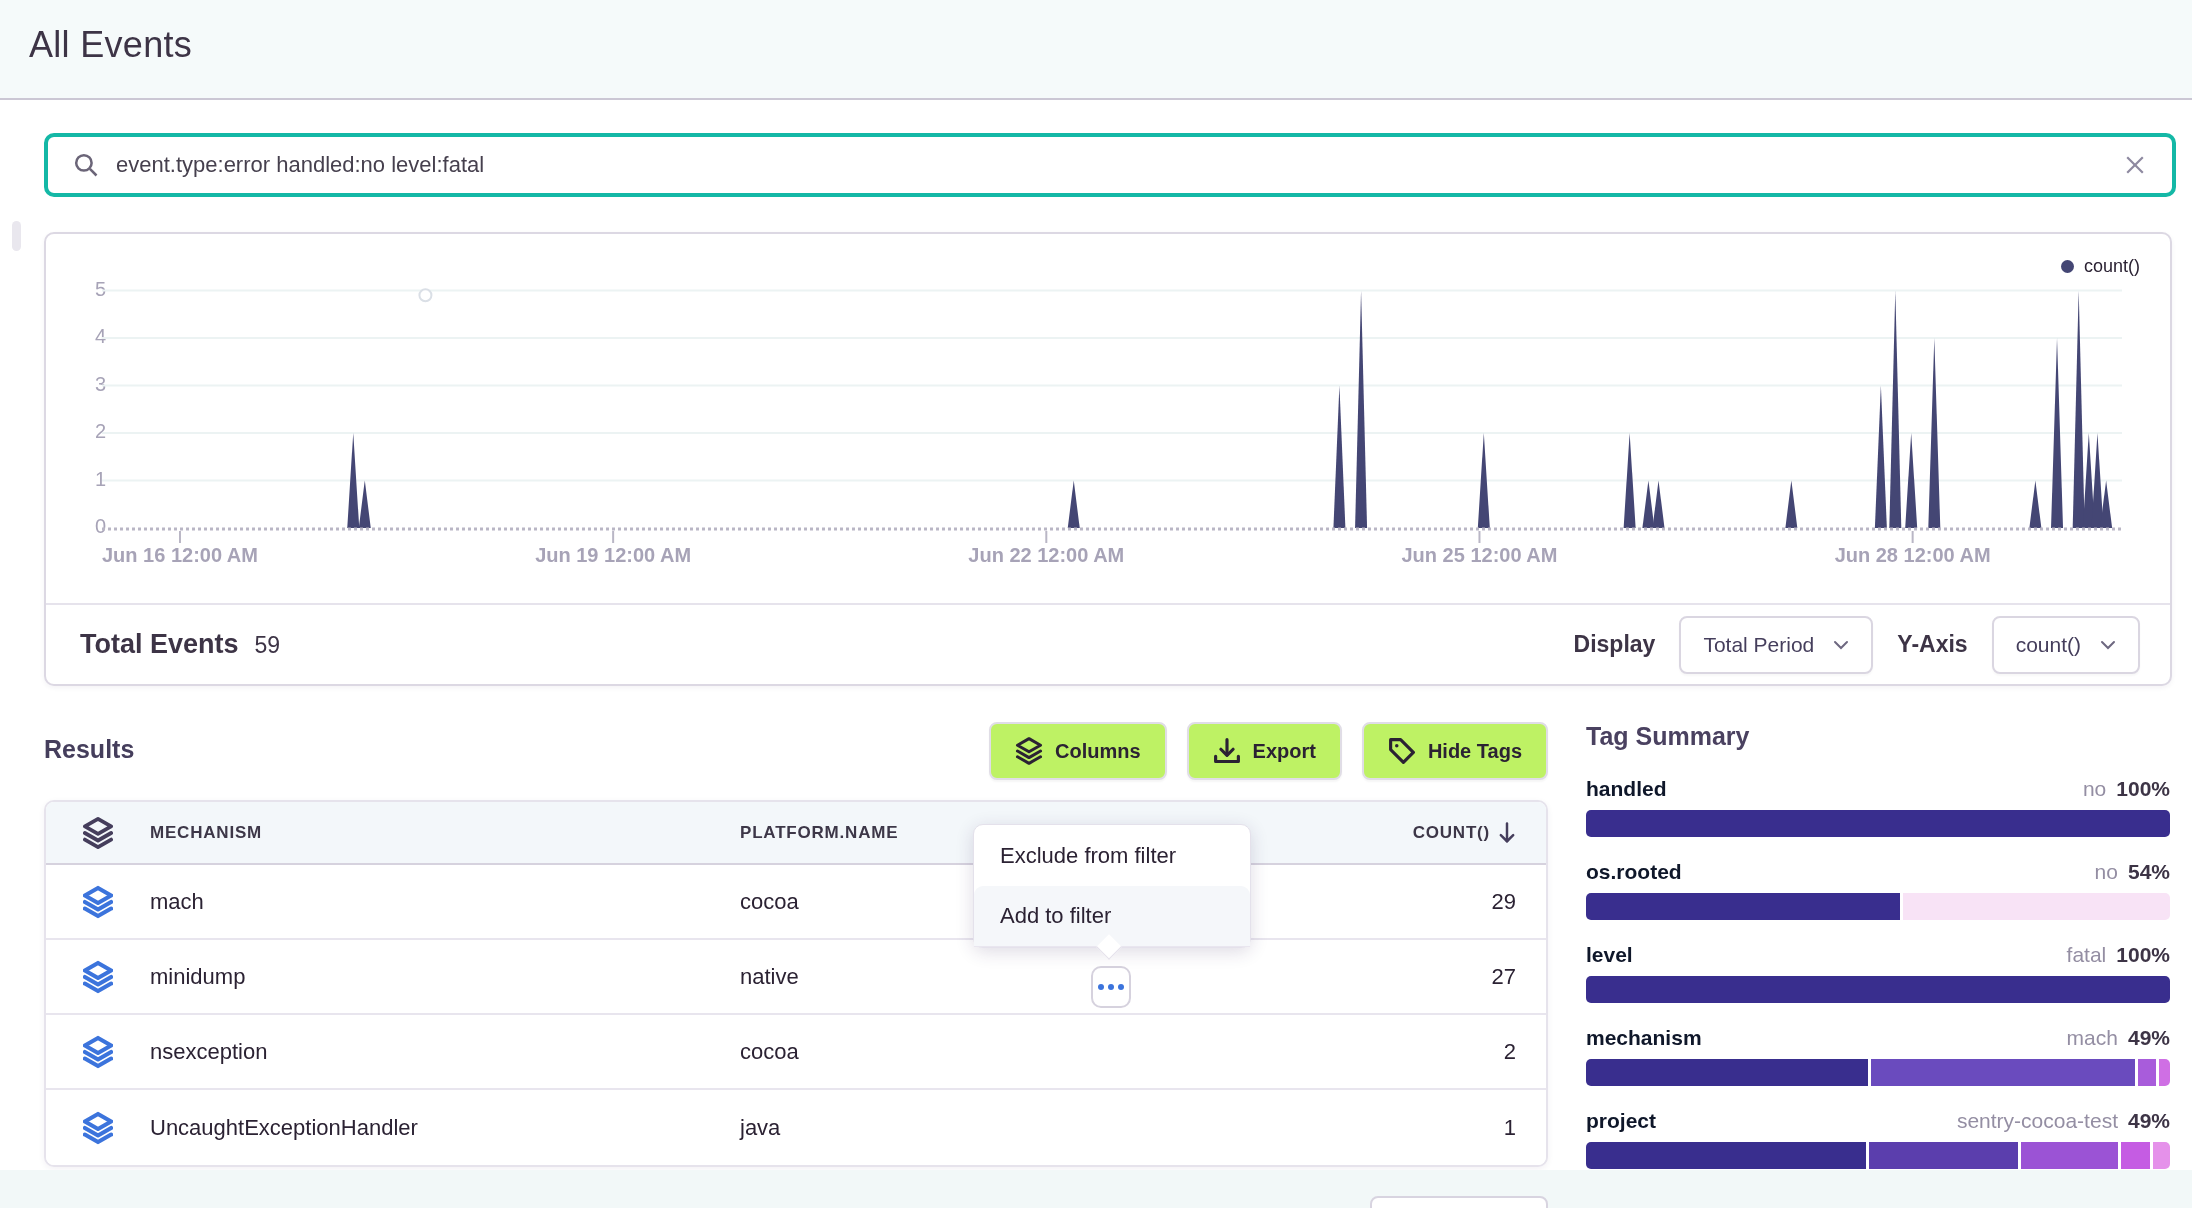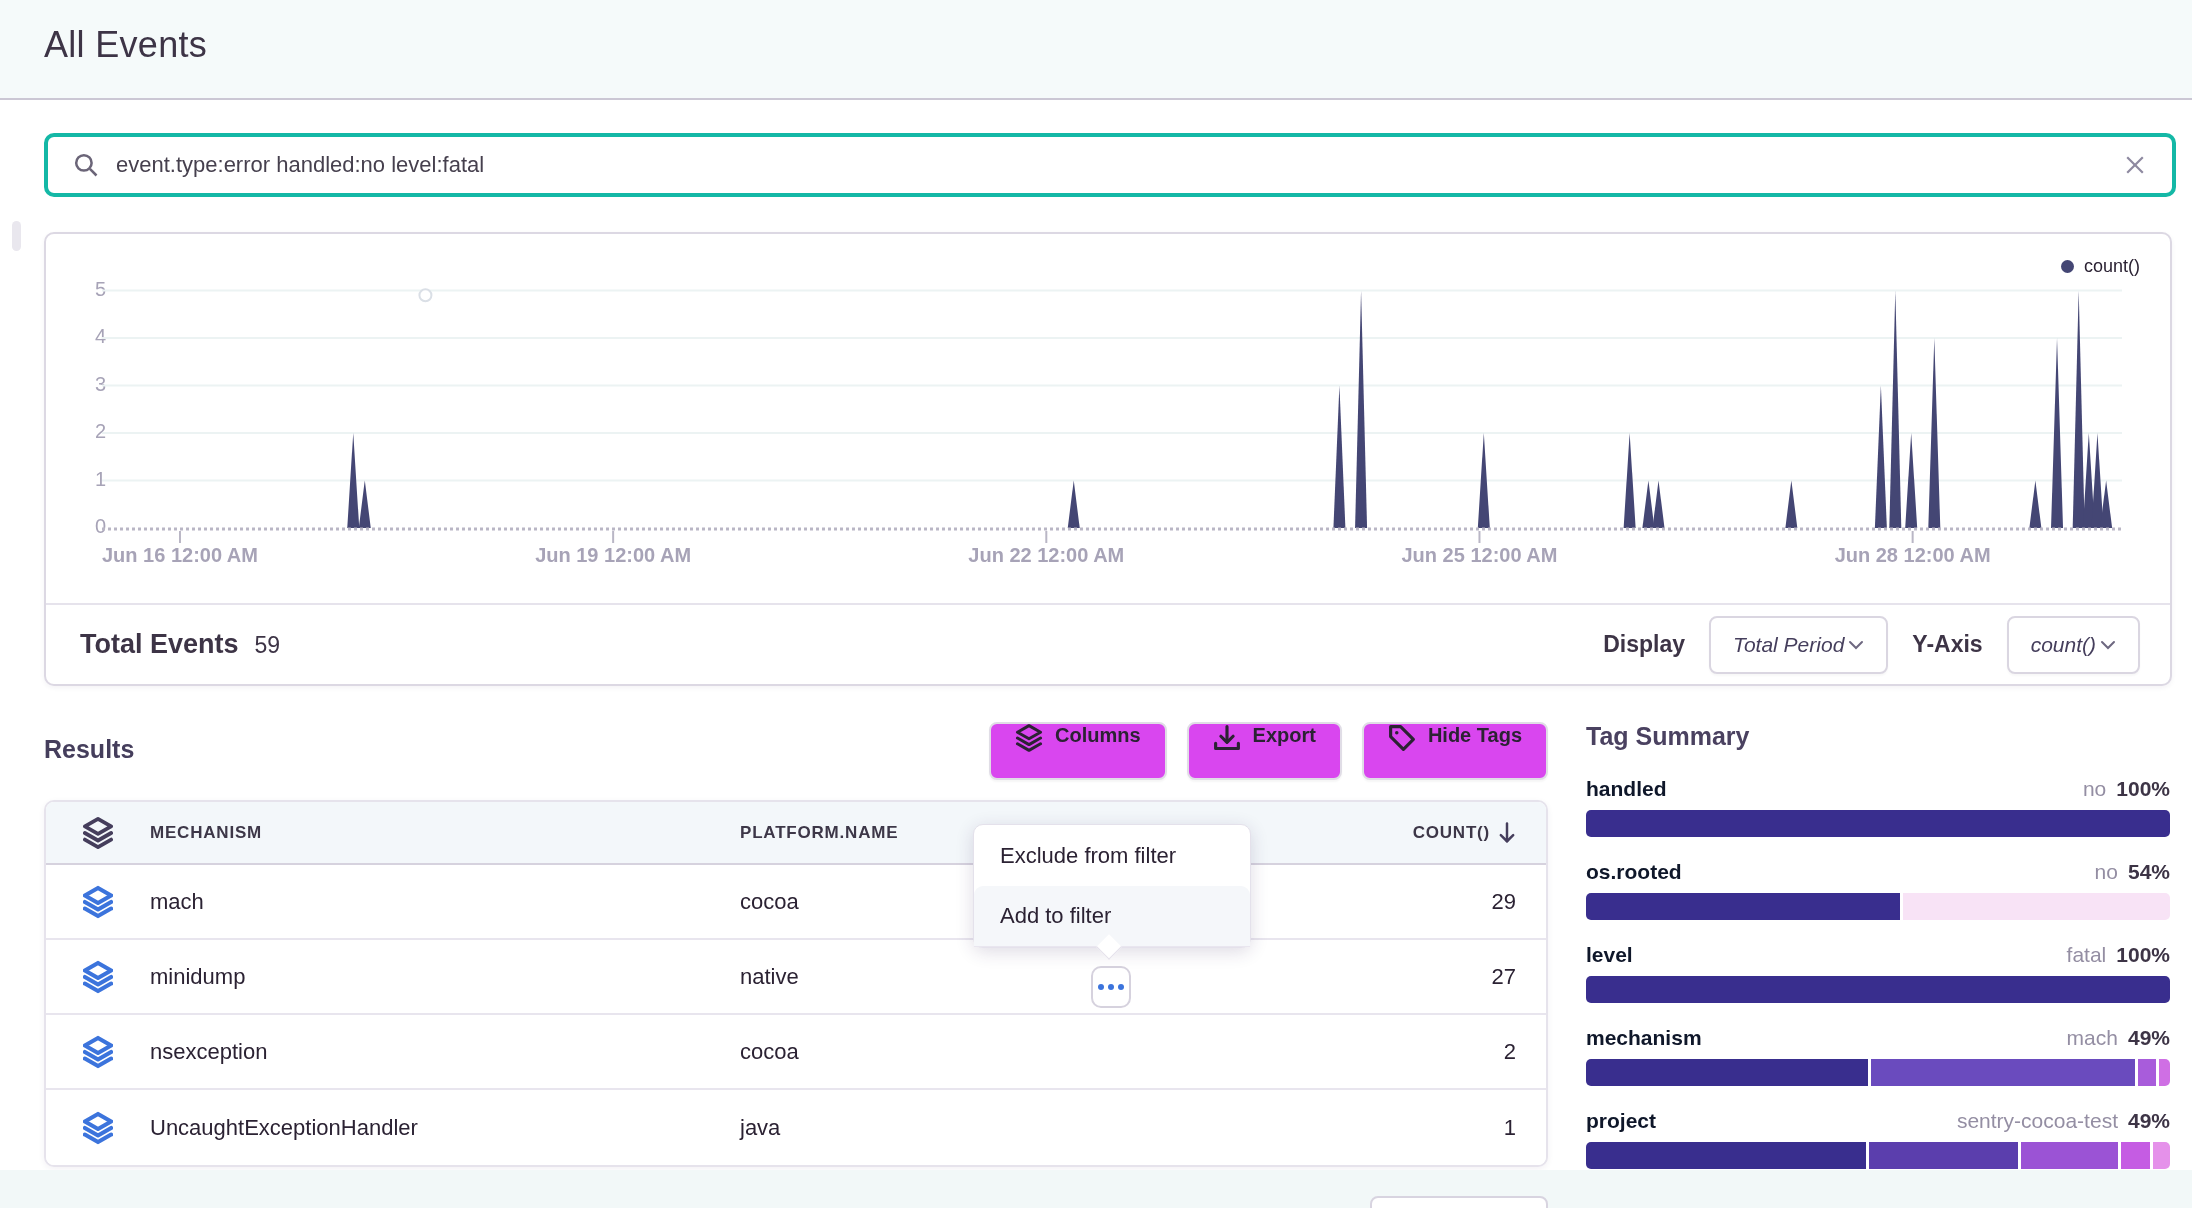--- a/index.html
+++ b/index.html
@@ -3,21 +3,21 @@
 <meta charset="utf-8">
 <style>
   * { margin:0; padding:0; box-sizing:border-box; }
   html,body { background:#fff; }
   body { font-family:"Liberation Sans","DejaVu Sans",sans-serif; color:#2B2233; }
   .page { position:relative; width:2192px; height:1208px; background:#fff; overflow:hidden; }
 
   
   .topbar { position:absolute; left:0; top:0; width:2192px; height:100px;
             background:#F5FAFA; border-bottom:2px solid #CBC7D4; }
-  .topbar h1 { position:absolute; left:44px; top:24px; font-size:36px; font-weight:400;
+  .topbar h1 { position:absolute; left:29px; top:24px; font-size:36px; font-weight:400;
                color:#3D3446; letter-spacing:.3px; }
 
   
   .search-card { position:absolute; left:44px; top:133px; width:2132px; height:64px;
                  background:#fff; border:4px solid #14b8a6; border-radius:10px;
                  display:flex; align-items:center; }
   .search-card .mag { margin-left:24px; flex:0 0 auto; }
   .search-query { margin-left:16px; font-size:22px; color:#46404E; flex:1 1 auto; white-space:nowrap; overflow:hidden; }
   .search-clear { margin-right:24px; flex:0 0 auto; cursor:pointer; }
 
@@ -37,28 +37,28 @@
   .xlabs { position:absolute; left:0; top:310px; width:2128px; height:30px; }
   .xlab { position:absolute; width:320px; text-align:center; font-size:20px; color:#A7A3B7;font-weight:bold; }
   .chart-footer { position:absolute; left:0; bottom:0; width:100%; height:81px;
                   border-top:2px solid #E6E3EC; display:flex; align-items:center; }
   .total-wrap { margin-left:34px; display:flex; align-items:baseline; gap:16px; }
   .total-label { font-size:27px; font-weight:700; color:#3D3446; }
   .total-value { font-size:23px; color:#3D3446; }
   .footer-right { margin-left:auto; margin-right:30px; display:flex; align-items:center; gap:24px; }
   .ctl-label { font-size:23px; font-weight:700; color:#3D3446; }
   .dropdown { height:58px; background:#fff; border:2px solid #DAD6E1; border-radius:8px;
-              display:flex; align-items:center; gap:4px; padding:0 22px; cursor:pointer;
-              font-size:21px; color:#453E5C; box-shadow:0 2px 2px rgba(0,0,0,.03);font-style:italic; }
+              display:flex; align-items:center; gap:19px; padding:0 22px; cursor:pointer;
+              font-size:21px; color:#453E5C; box-shadow:0 2px 2px rgba(0,0,0,.03); }
 
   
   .results-heading { position:absolute; left:44px; top:735px; font-size:25px; font-weight:700; color:#453E5C; }
   .results-buttons { position:absolute; right:644px; top:722px; display:flex; gap:20px; }
-  .btn { height:58px; background:#d946ef; border:2px solid #E0DDE6; border-radius:8px;
-         display:flex; align-items:flex-start; gap:12px; padding:0 24px; cursor:pointer;
+  .btn { height:58px; background:#bef264; border:2px solid #E0DDE6; border-radius:8px;
+         display:flex; align-items:center; gap:12px; padding:0 24px; cursor:pointer;
          font-size:20px; font-weight:700; color:#2B2233; box-shadow:0 2px 2px rgba(0,0,0,.04); }
 
   
   .table { position:absolute; left:44px; top:800px; width:1504px; background:#fff;
            border:2px solid #E6E3EC; border-radius:10px; overflow:hidden;
            box-shadow:0 2px 6px rgba(45,0,85,.06); }
   .thead { display:flex; align-items:center; height:63px; background:#F3F7FA;
            border-bottom:2px solid #D6D2DE; }
   .trow { display:flex; align-items:center; height:75px; border-bottom:2px solid #E8E5EE;
           background:#fff; }

